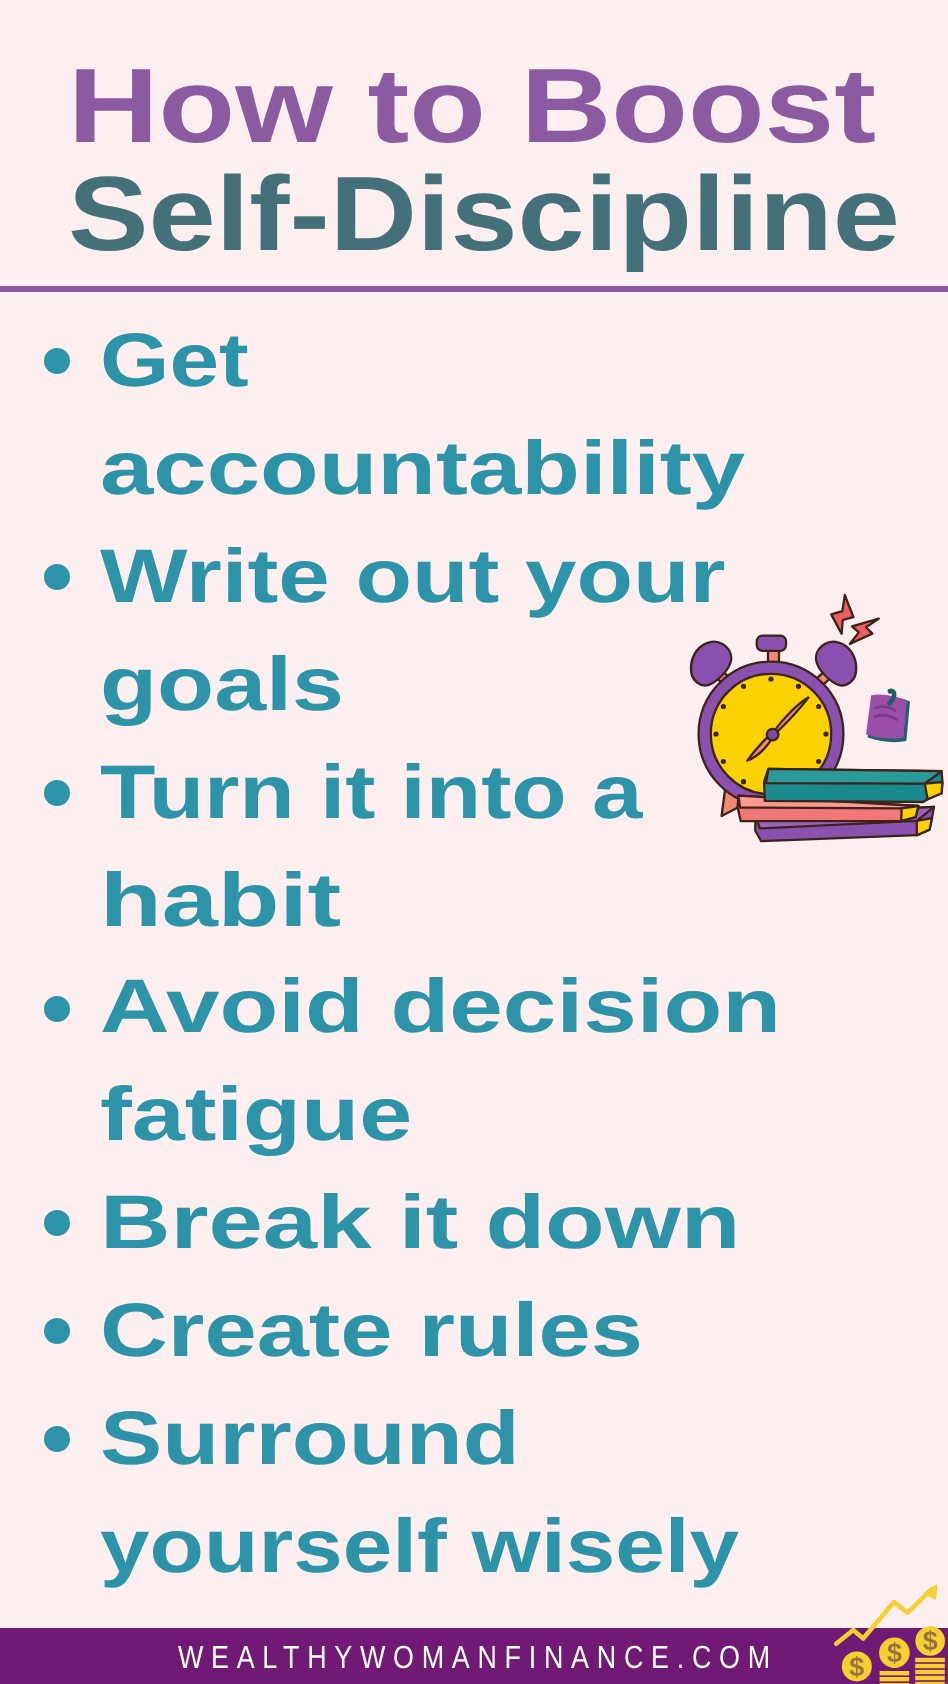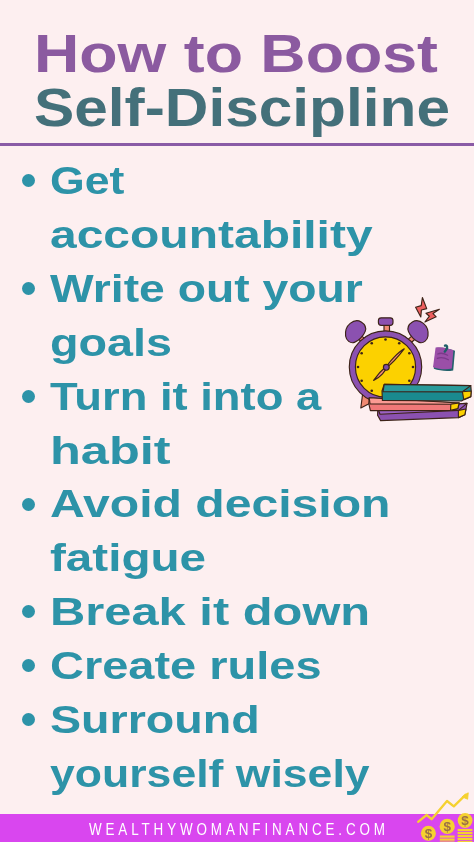--- a/index.html
+++ b/index.html
@@ -20,21 +20,21 @@
   .bullet{position:absolute;width:13px;height:13px;border-radius:50%;
           background:#2d93a8;}
   .ltext{position:absolute;white-space:nowrap;font-weight:bold;
          font-size:38px;color:#2d93a8;transform-origin:0 0;display:inline-block;}
 
   
   .art{position:absolute;left:336px;top:292px;width:138px;height:138px;}
 
   
   .footer{position:absolute;left:0;top:813.5px;width:474px;height:28.5px;
-          background:#d946ef;}
+          background:#701a75;}
   .ftxt{position:absolute;left:0;top:2.6px;width:474px;line-height:28.5px;
         color:#ffffff;font-size:16px;letter-spacing:4.6px;
         text-align:center;text-indent:4.6px;
         transform:scaleX(0.84);transform-origin:50% 0;}
   .logo{position:absolute;left:414px;top:790px;width:60px;height:52px;}
 </style>
 </head>
 <body>
 
 <div class="pin">

